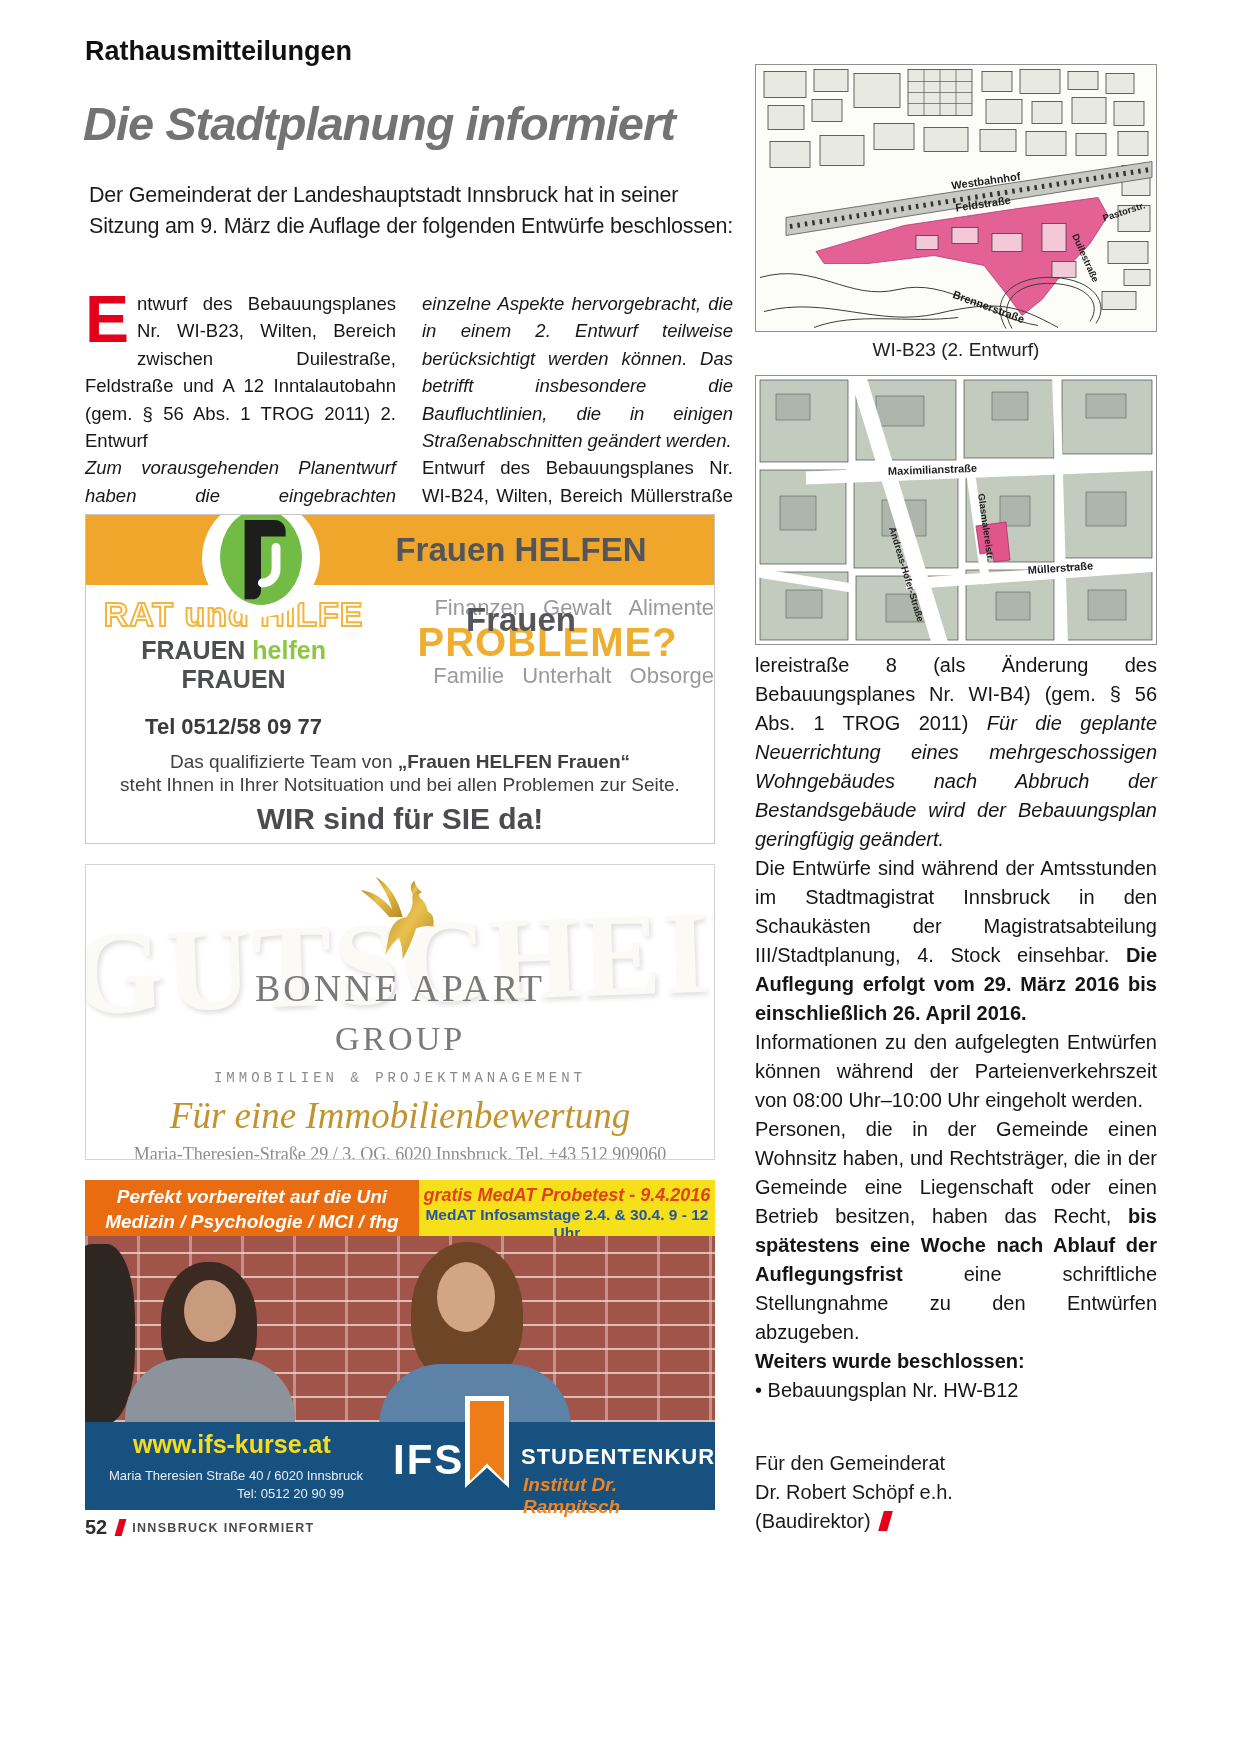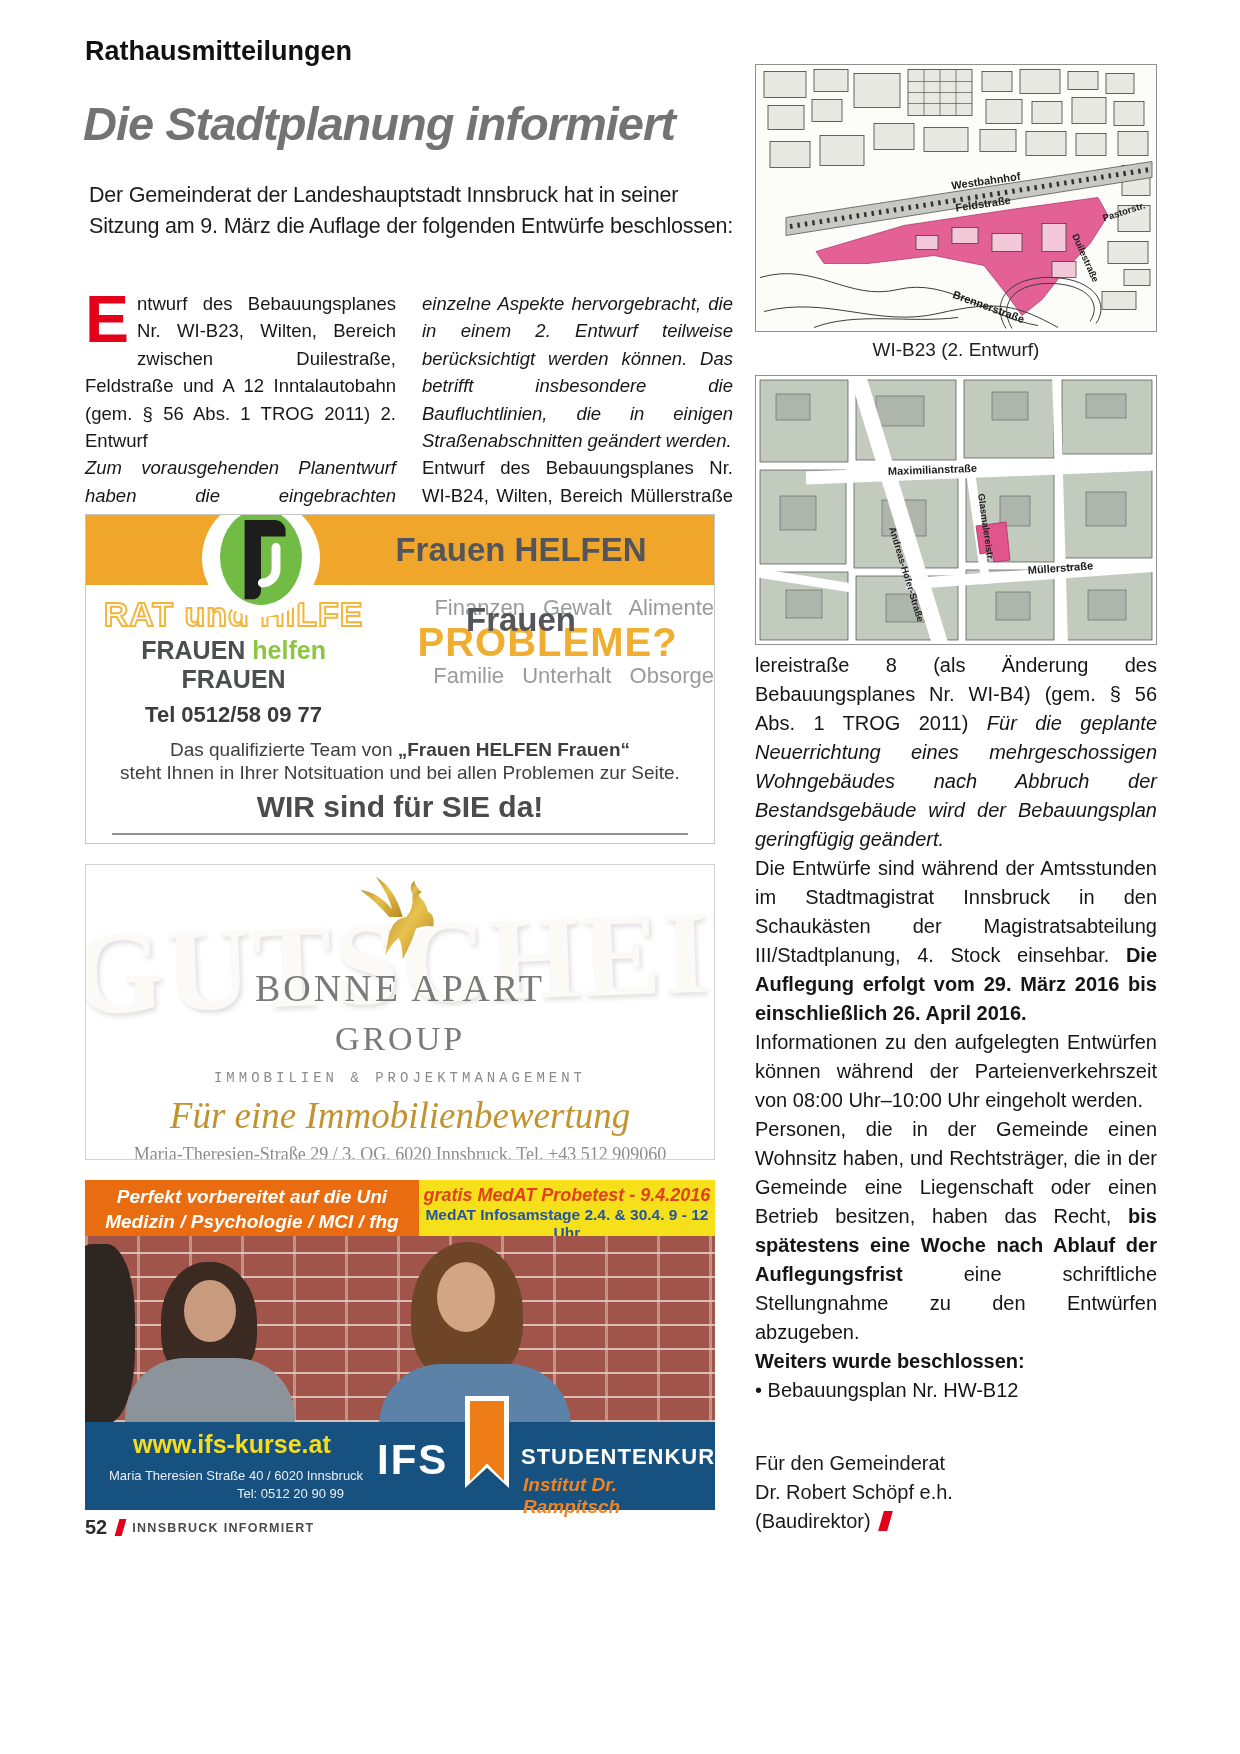--- a/index.html
+++ b/index.html
@@ -47,21 +47,21 @@
                 border-radius:50%; }
   .fhf-title  { position:absolute; left:250px; right:8px; top:0; height:70px; line-height:70px;
                 text-align:center; font-size:33px; font-weight:bold; color:#54555a; }
   .fhf-cols { display:flex; margin-top:10px; }
   .fhf-left { width:47%; text-align:center; }
   .fhf-right{ width:53%; text-align:center; }
   .fhf-rat { font-size:34px; font-weight:800; color:#fff; -webkit-text-stroke:2px #f3b53c;
              letter-spacing:1px; }
   .fhf-frauenline { font-size:25px; font-weight:bold; color:#4d4e50; margin-top:2px; }
   .fhf-frauenline .green { color:#8dc63f; }
-  .fhf-tel { font-size:22px; font-weight:bold; color:#3b3b3b; margin-top:8px; }
+  .fhf-tel { font-size:22px; font-weight:bold; color:#3b3b3b; margin-top:20px; }
   .fhf-kw { font-size:22px; color:#9a9a9a; word-spacing:12px;text-align:right; }
   .fhf-probleme { font-size:40px; font-weight:800; color:#efae2f; letter-spacing:1px; line-height:1.05; }
   .fhf-team { text-align:center; font-size:19px; color:#3f3f3f; margin-top:10px; line-height:1.22; }
   .fhf-slogan { text-align:center; font-size:30px; font-weight:800; color:#4c4c4e; margin-top:6px; }
   .fhf-rule { border-top:2px solid #8f8f8f; margin:9px 26px 7px; }
   .fhf-c1 { text-align:center; font-size:16.5px; font-weight:bold; color:#222; }
 
   
   .ad-bonne { position:absolute; left:85px; top:864px; width:630px; height:296px;
               border:1px solid #d2d2d2; background:#fff; overflow:hidden; text-align:center; }
@@ -92,21 +92,21 @@
   .ifs-br .l2 { color:#2455a4; font-weight:bold; font-size:15.5px; }
   .ifs-photo { position:relative; height:186px; background-color:#a0544a; overflow:hidden;
       background-image:
         repeating-linear-gradient(0deg, rgba(231,207,196,0.85) 0 2px, transparent 2px 24px),
         repeating-linear-gradient(90deg, rgba(231,207,196,0.5) 0 3px, transparent 3px 52px); }
   .shape { position:absolute; }
   .ifs-bar { position:relative; height:88px; background:#17517f; color:#fff; }
   .ifs-web { position:absolute; left:48px; top:8px; font-size:25px; font-weight:bold; color:#f7dc1c; }
   .ifs-a1 { position:absolute; left:24px; top:46px; font-size:13px; color:#e9eef4; }
   .ifs-a2 { position:absolute; left:152px; top:64px; font-size:13px; color:#e9eef4; }
-  .ifs-logo { position:absolute; left:292px; top:14px; font-size:42px; font-weight:bold;
+  .ifs-logo { position:absolute; left:308px; top:14px; font-size:42px; font-weight:bold;
               letter-spacing:2px; color:#fff; }
   .ifs-ribbon { position:absolute; left:380px; top:-26px; width:44px; height:92px; background:#fff;
                 clip-path:polygon(0 0,100% 0,100% 100%,50% 78%,0 100%); }
   .ifs-ribbon .inner { position:absolute; left:5px; top:5px; width:34px; height:80px; background:#ee7d17;
                 clip-path:polygon(0 0,100% 0,100% 100%,50% 78%,0 100%); }
   .ifs-brand { position:absolute; left:436px; top:22px; font-size:22px; font-weight:bold;
                letter-spacing:1px; color:#fff; }
   .ifs-inst { position:absolute; left:438px; top:52px; font-size:19px; font-weight:bold;
               font-style:italic; color:#ef8424; }
 

